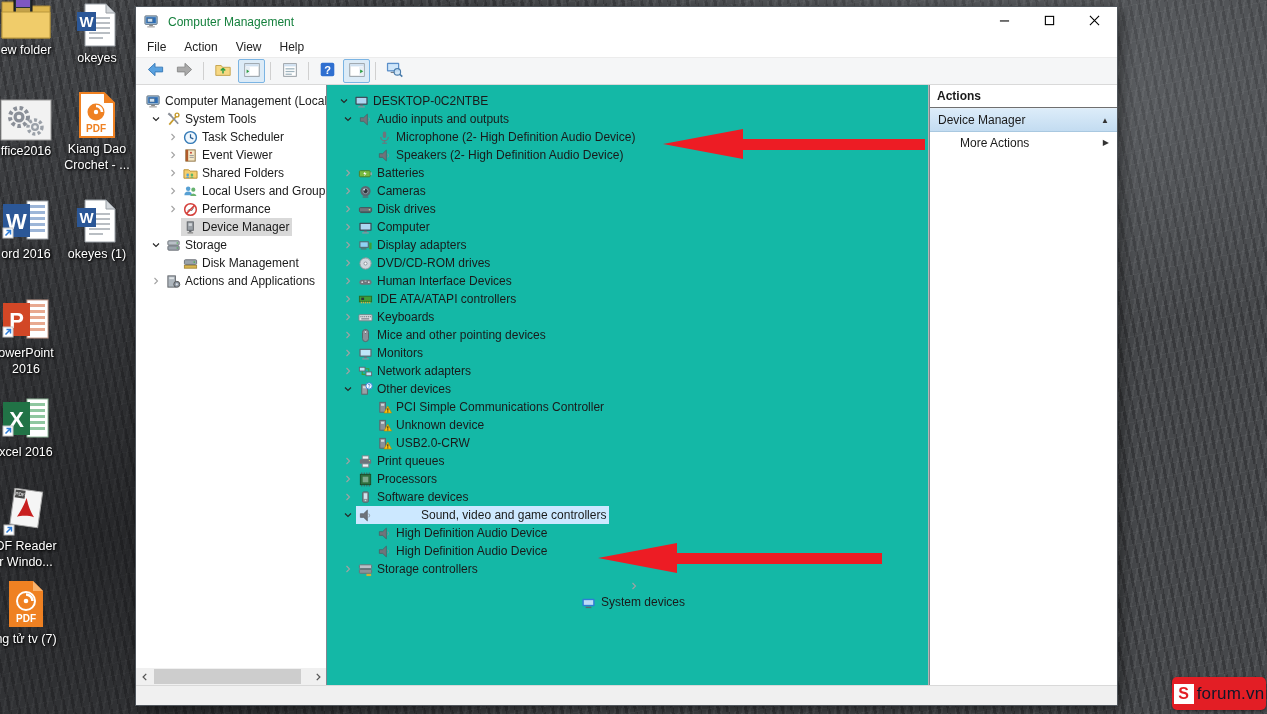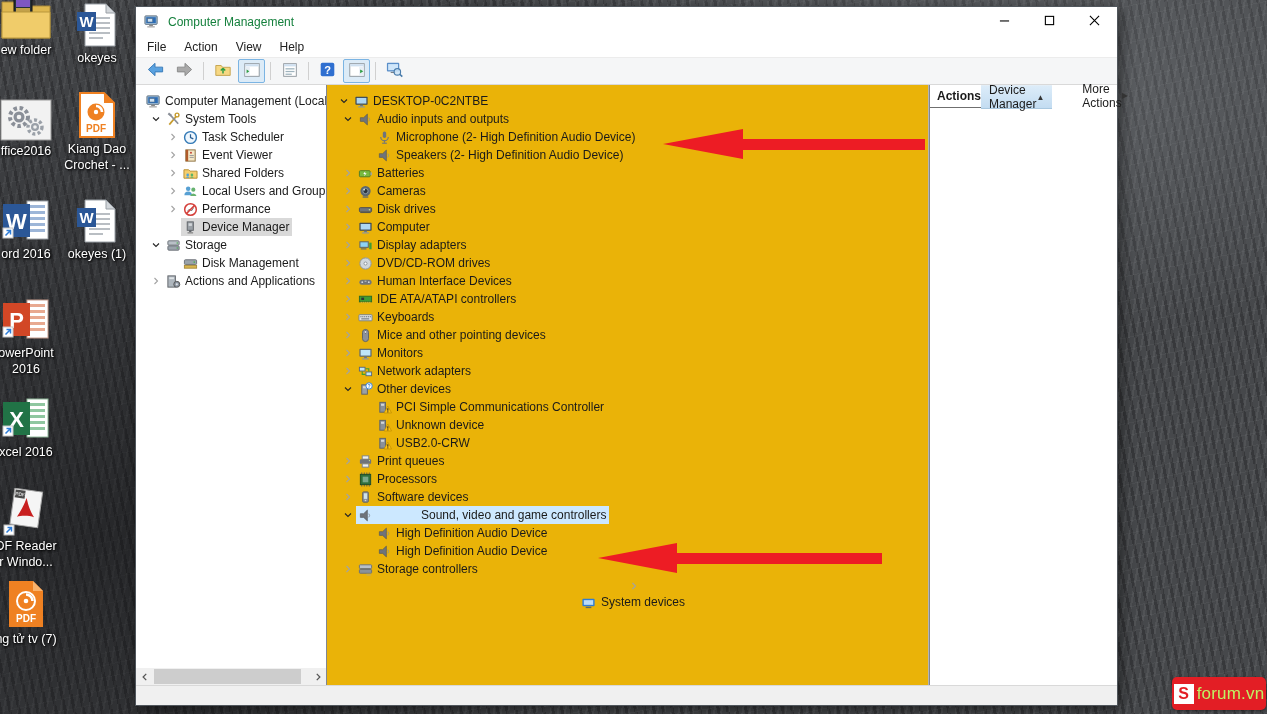--- a/index.html
+++ b/index.html
@@ -28,22 +28,22 @@
   .controls{display:flex;height:100%;}
   .ctrl{width:45px;height:100%;display:flex;align-items:center;justify-content:center;}
   .menubar{height:21px;display:flex;align-items:center;background:#fff;padding-left:2px;flex:0 0 auto;}
   .menu-item{padding:2px 9px;color:#222;}
   .toolbar{height:26px;display:flex;align-items:center;background:#f5f6f7;border-top:1px solid #ececec;border-bottom:1px solid #d9d9d9;padding-left:5px;flex:0 0 auto;}
   .tb-btn{width:25px;height:22px;display:flex;align-items:center;justify-content:center;border:1px solid transparent;border-radius:2px;margin:0 1px;}
   .tb-btn.active{border-color:#7bb4e3;background:#dcebf7;}
   .tb-sep{width:1px;height:18px;background:#d0d0d0;margin:0 4px;}
   .content{flex:1;display:flex;background:#e6e6e6;min-height:0;}
   .tree-pane{width:190px;background:#fff;border-right:1px solid #828790;overflow:hidden;position:relative;flex:0 0 auto;}
-  .center-pane{flex:1;background:#eab308;border-right:1px solid #b5b5b5;overflow:hidden;}
-  .actions-pane{width:187px;background:#fff;border-left:1px solid #828790;flex:0 0 auto;display:flex;flex-direction:row;}
+  .center-pane{flex:1;background:#14b8a6;border-right:1px solid #b5b5b5;overflow:hidden;}
+  .actions-pane{width:187px;background:#fff;border-left:1px solid #828790;flex:0 0 auto;display:flex;flex-direction:column;}
   .statusbar{height:19px;background:#f0f0f0;border-top:1px solid #d9d9d9;flex:0 0 auto;}
   
   .tree{padding-top:7px;}
   .trow{height:18px;display:flex;align-items:center;white-space:nowrap;}
   .chev{width:16px;height:16px;flex:0 0 16px;display:flex;align-items:center;justify-content:center;}
   .hl{display:flex;align-items:center;height:18px;padding:0 3px 0 1px;}
   .hl.sel-gray{background:#d9d9d9;}
   .hl.sel-blue{background:#cce8ff;gap:44px;}
   .ticon{width:16px;height:16px;display:flex;align-items:center;justify-content:center;margin-right:4px;flex:0 0 16px;}
   .lbl{font-size:12px;}
@@ -59,21 +59,21 @@
   .actions-group .g-label{flex:1;}
   .actions-item{height:21px;display:flex;align-items:center;padding:0 8px 0 30px;}
   .actions-item .i-label{flex:1;}
   .tri{font-size:8px;color:#333;}
   
   .arrow{position:absolute;z-index:50;}
   
   .watermark{position:absolute;left:1172px;top:677px;width:94px;height:33px;background:#e31e25;border-radius:5px;
     display:flex;align-items:center;justify-content:center;gap:3px;z-index:60;box-shadow:0 1px 3px rgba(0,0,0,.4);}
   .wm-s{width:20px;height:20px;background:#fff;color:#e31e25;font-weight:bold;font-size:16px;display:flex;align-items:center;justify-content:center;}
-  .wm-t{color:#bef264;font-size:17px;letter-spacing:0.2px;}
+  .wm-t{color:#0f172a;font-size:17px;letter-spacing:0.2px;}
 </style>
 </head>
 <body>
 
 <div id="desktop-layer">
     <div class="desktop-icon" style="left: -12px; top: -8px;">
       <div class="di-icon">
         <svg width="52" height="46" viewBox="0 0 52 46">
           <path d="M2 8 h16 l3 4 h29 v32 H2z" fill="#dfb84f" stroke="#a8893a"></path>
           <rect x="14" y="1" width="18" height="30" fill="#263238" stroke="#111"></rect>

